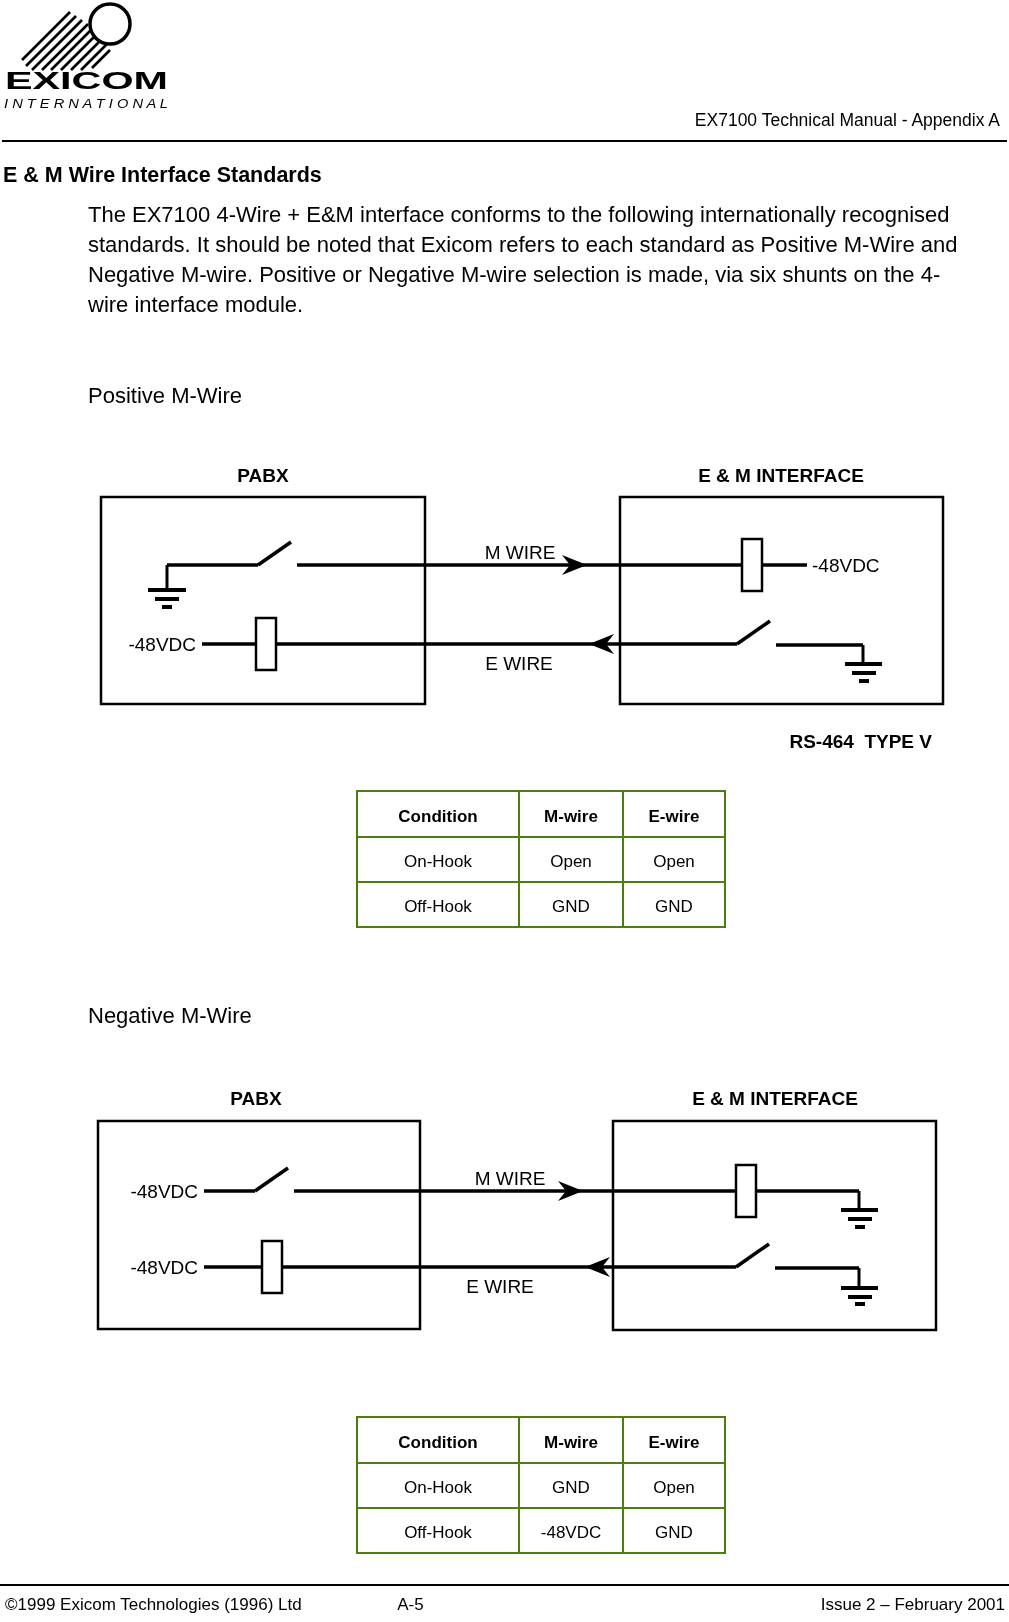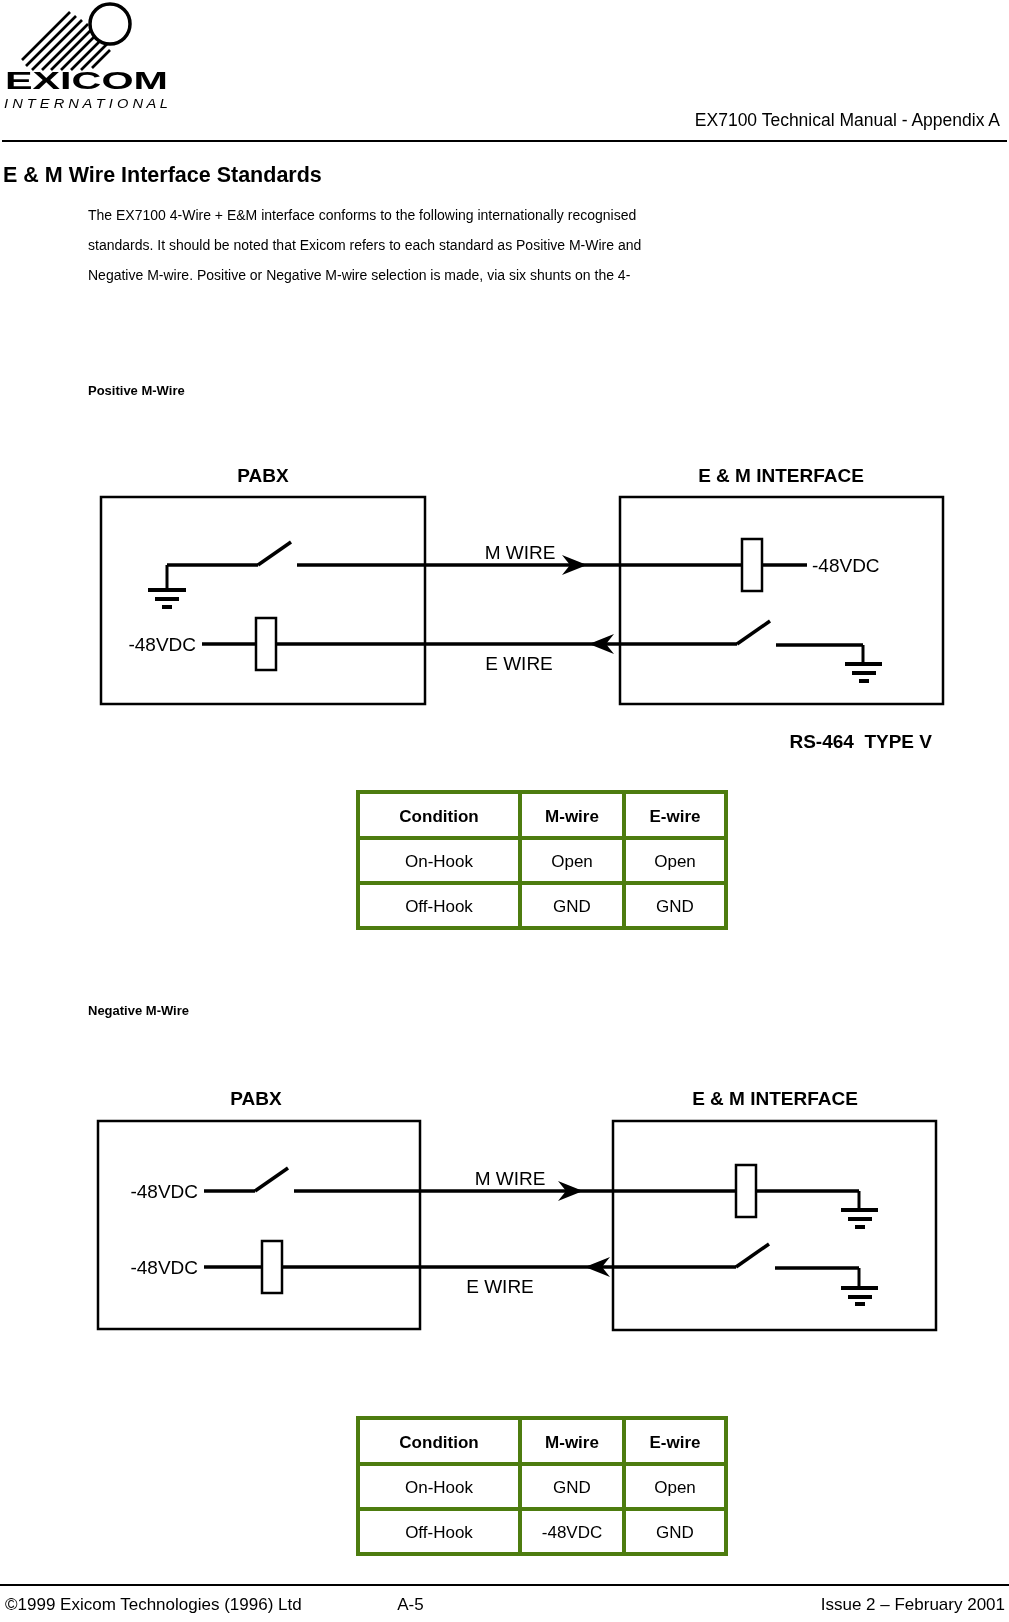--- a/index.html
+++ b/index.html
@@ -6,26 +6,26 @@
   .page{
     position:relative;width:1009px;height:1622px;margin:0 auto;
     background:#ffffff;color:#000;overflow:hidden;
     font-family:"Liberation Sans",sans-serif;
   }
   .abs{position:absolute;}
   svg text{font-family:"Liberation Sans",sans-serif;fill:#000;}
   .doc-title{top:110px;right:9px;font-size:17.5px;}
   .rule{background:#000;height:2px;}
   .h-main{top:163px;left:3px;font-size:21.5px;font-weight:bold;}
-  .body-text{top:200px;left:88px;width:900px;font-size:14px;line-height:30px;}
-  .h-section{font-size:13px;font-weight:bold;left:88px;}
+  .body-text{top:200px;left:88px;width:900px;font-size:22px;line-height:30px;}
+  .h-section{font-size:22px;font-weight:normal;left:88px;}
   .caption{font-size:19px;font-weight:bold;text-align:right;white-space:pre;width:800px;}
   table.sig{border-collapse:collapse;table-layout:fixed;width:368px;background:#fff;}
   table.sig th,table.sig td{
-    border:4px solid #4d7c0f;text-align:center;vertical-align:bottom;
+    border:2px solid #4d7c0f;text-align:center;vertical-align:bottom;
     padding:0 0 9px 0;font-size:17px;
   }
   table.sig th{font-weight:bold;}
   tr.hdr{height:46px;} tr.row{height:45px;}
   .ft{top:1595px;font-size:17px;text-align:right;}
 </style>
 </head>
 <body>
 
 <div class="page">
@@ -48,20 +48,21 @@
   </svg>
 
   <div class="abs doc-title">EX7100 Technical Manual - Appendix A</div>
   <div class="abs rule" style="top:140px;left:2px;width:1005px;"></div>
 
   <div class="abs h-main">E &amp; M Wire Interface Standards</div>
   <div class="abs body-text">
     <div>The EX7100 4-Wire + E&amp;M interface conforms to the following internationally recognised</div>
     <div>standards. It should be noted that Exicom refers to each standard as Positive M-Wire and</div>
     <div>Negative M-wire. Positive or Negative M-wire selection is made, via six shunts on the 4-</div>
+    <div>wire interface module.</div>
   </div>
 
   <div class="abs h-section" style="top:383px;">Positive M-Wire</div>
 
   <svg class="abs" style="left:0;top:440px;" width="1009" height="290" viewBox="0 440 1009 290">
     <text x="263" y="482" font-size="19" font-weight="bold" text-anchor="middle">PABX</text>
     <text x="781" y="482" font-size="19" font-weight="bold" text-anchor="middle">E &amp; M INTERFACE</text>
     <rect x="101" y="497" width="324" height="207" fill="none" stroke="#000" stroke-width="2.5"></rect>
     <rect x="620" y="497" width="323" height="207" fill="none" stroke="#000" stroke-width="2.5"></rect>
 

